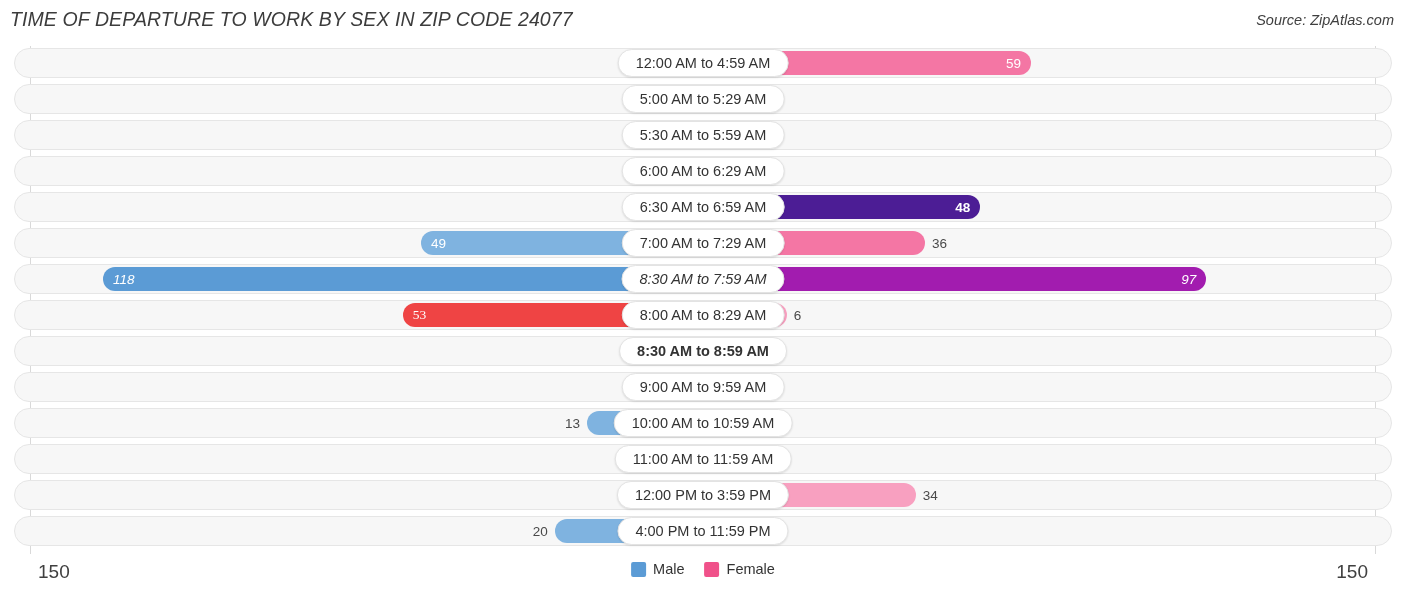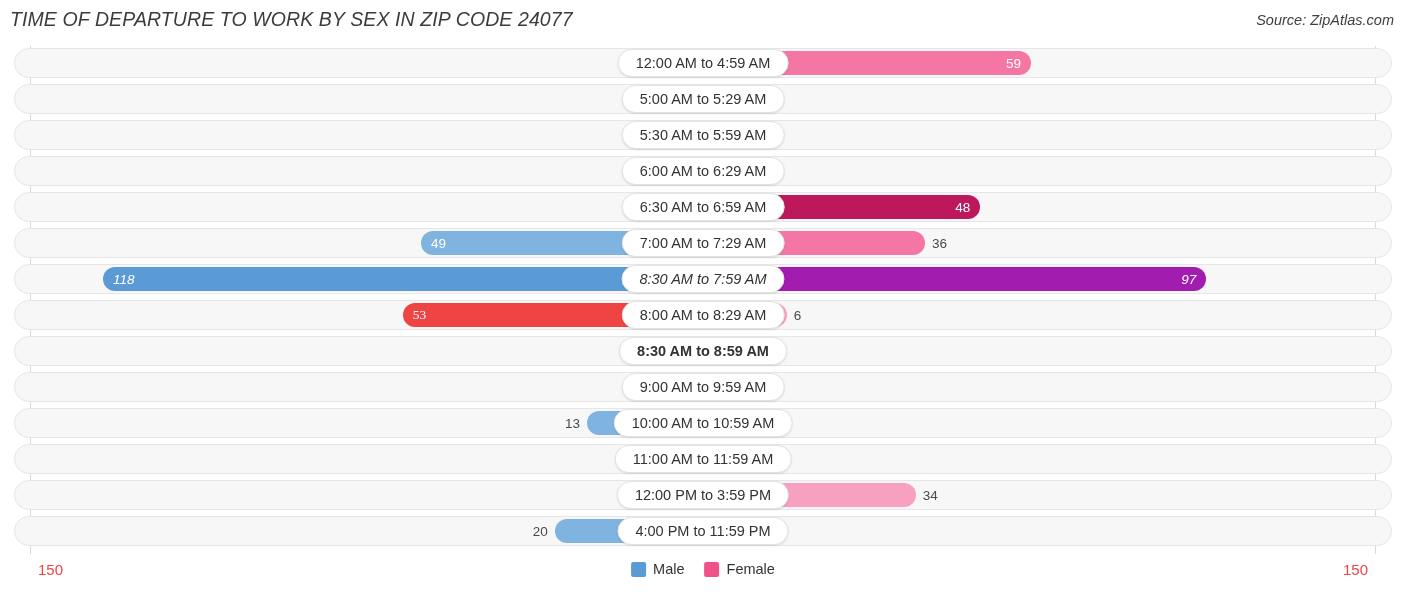--- a/index.html
+++ b/index.html
@@ -71,21 +71,21 @@
     border-radius: 14px;
     font-size: 14.5px; color: #333333;
     white-space: nowrap;
     box-shadow: 0 1px 2px rgba(0,0,0,.10);
   }
 
   
   .footer { position: absolute; left: 0; top: 554px; width: 1406px; height: 40px; }
   .axis-max {
     position: absolute; top: 7px;
-    font-size: 15px; color: #ef4444;
+    font-size: 19px; color: #404040;
   }
   .axis-max-left  { left: 38px; }
   .axis-max-right { right: 38px; }
 
   .legend {
     position: absolute; left: 50%; top: 7px;
     transform: translateX(-50%);
     display: flex; align-items: center; gap: 20px;
     white-space: nowrap;
   }
@@ -144,21 +144,21 @@
         <div class="bar bar-female" style="width: 56px; background: rgb(248, 160, 192);">
           <span class="bar-val">0</span>
         </div>
         <div class="cat-pill">6:00 AM to 6:29 AM</div>
       </div>
       <div class="row" style="top: 146px;">
         <div class="track"></div>
         <div class="bar bar-male" style="width: 56px; background: rgb(168, 203, 232);">
           <span class="bar-val">0</span>
         </div>
-        <div class="bar bar-female inside" style="width: 277.288px; background: #be185d;">
+        <div class="bar bar-female inside" style="width: 277.288px; background: #4c1d95; font-weight: bold;">
           <span class="bar-val">48</span>
         </div>
         <div class="cat-pill">6:30 AM to 6:59 AM</div>
       </div>
       <div class="row" style="top: 182px;">
         <div class="track"></div>
         <div class="bar bar-male inside" style="width: 281.898px; background: rgb(127, 179, 224);">
           <span class="bar-val">49</span>
         </div>
         <div class="bar bar-female" style="width: 221.966px; background: rgb(244, 118, 164);">

